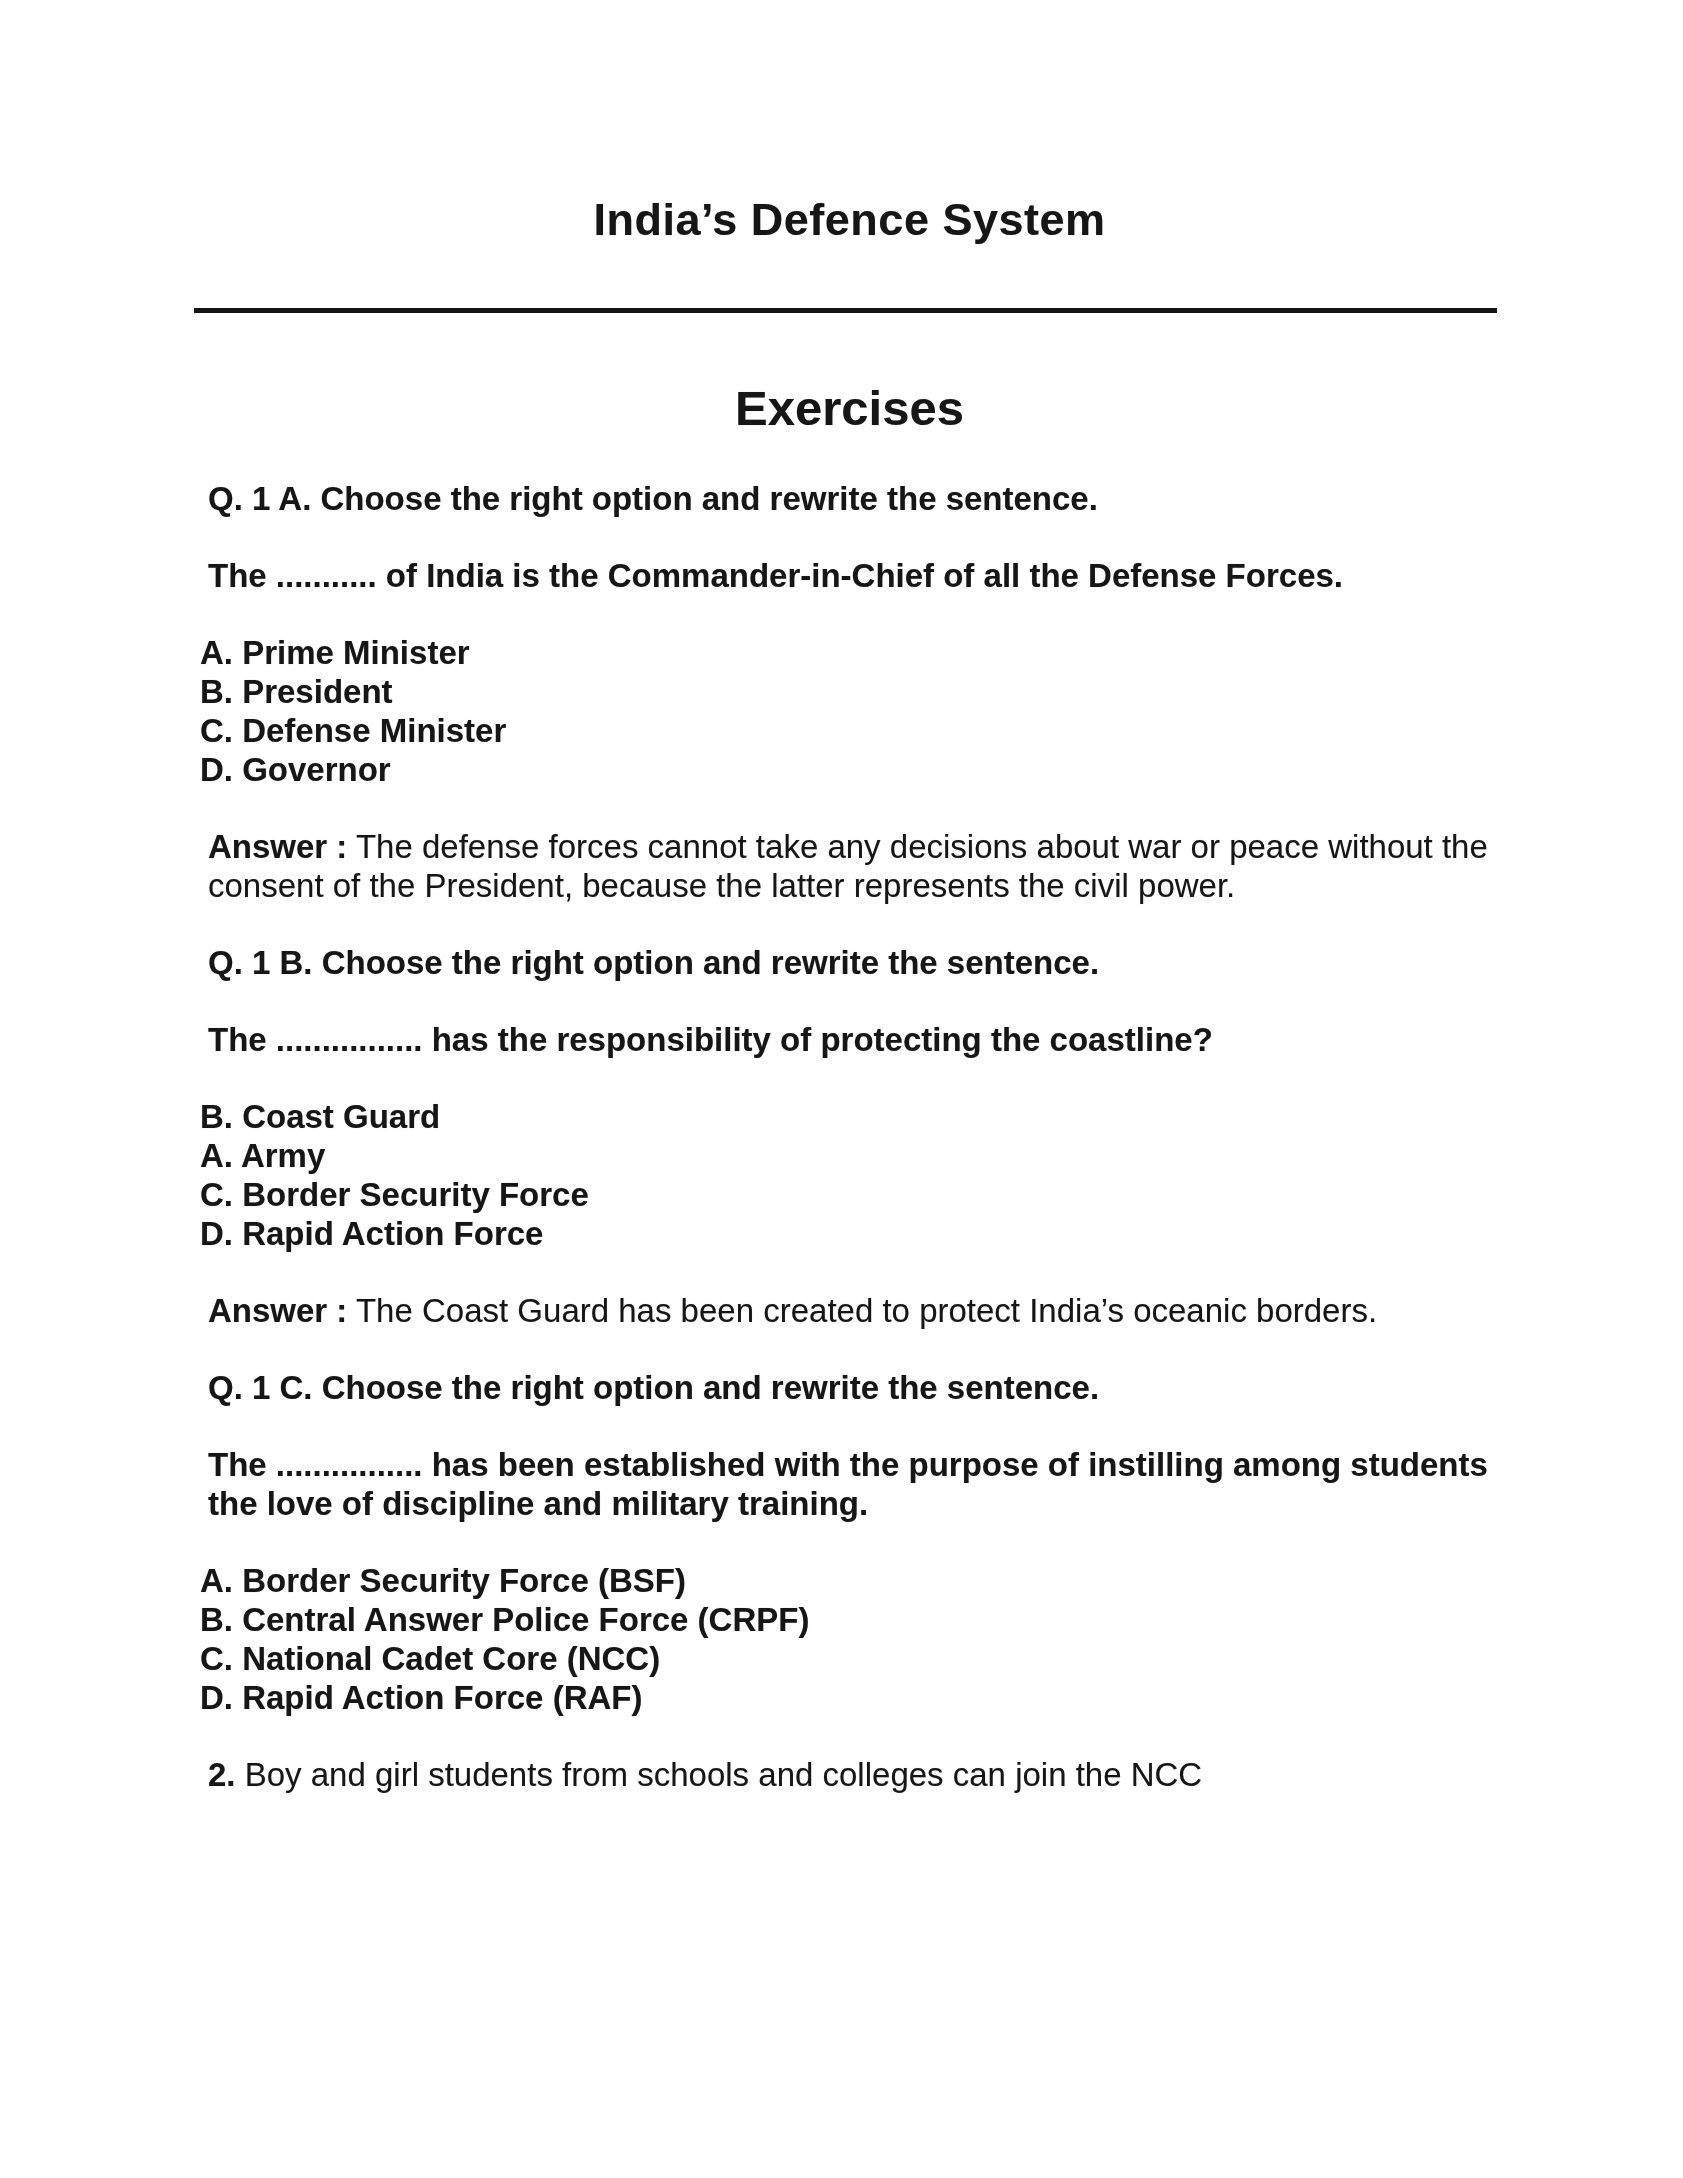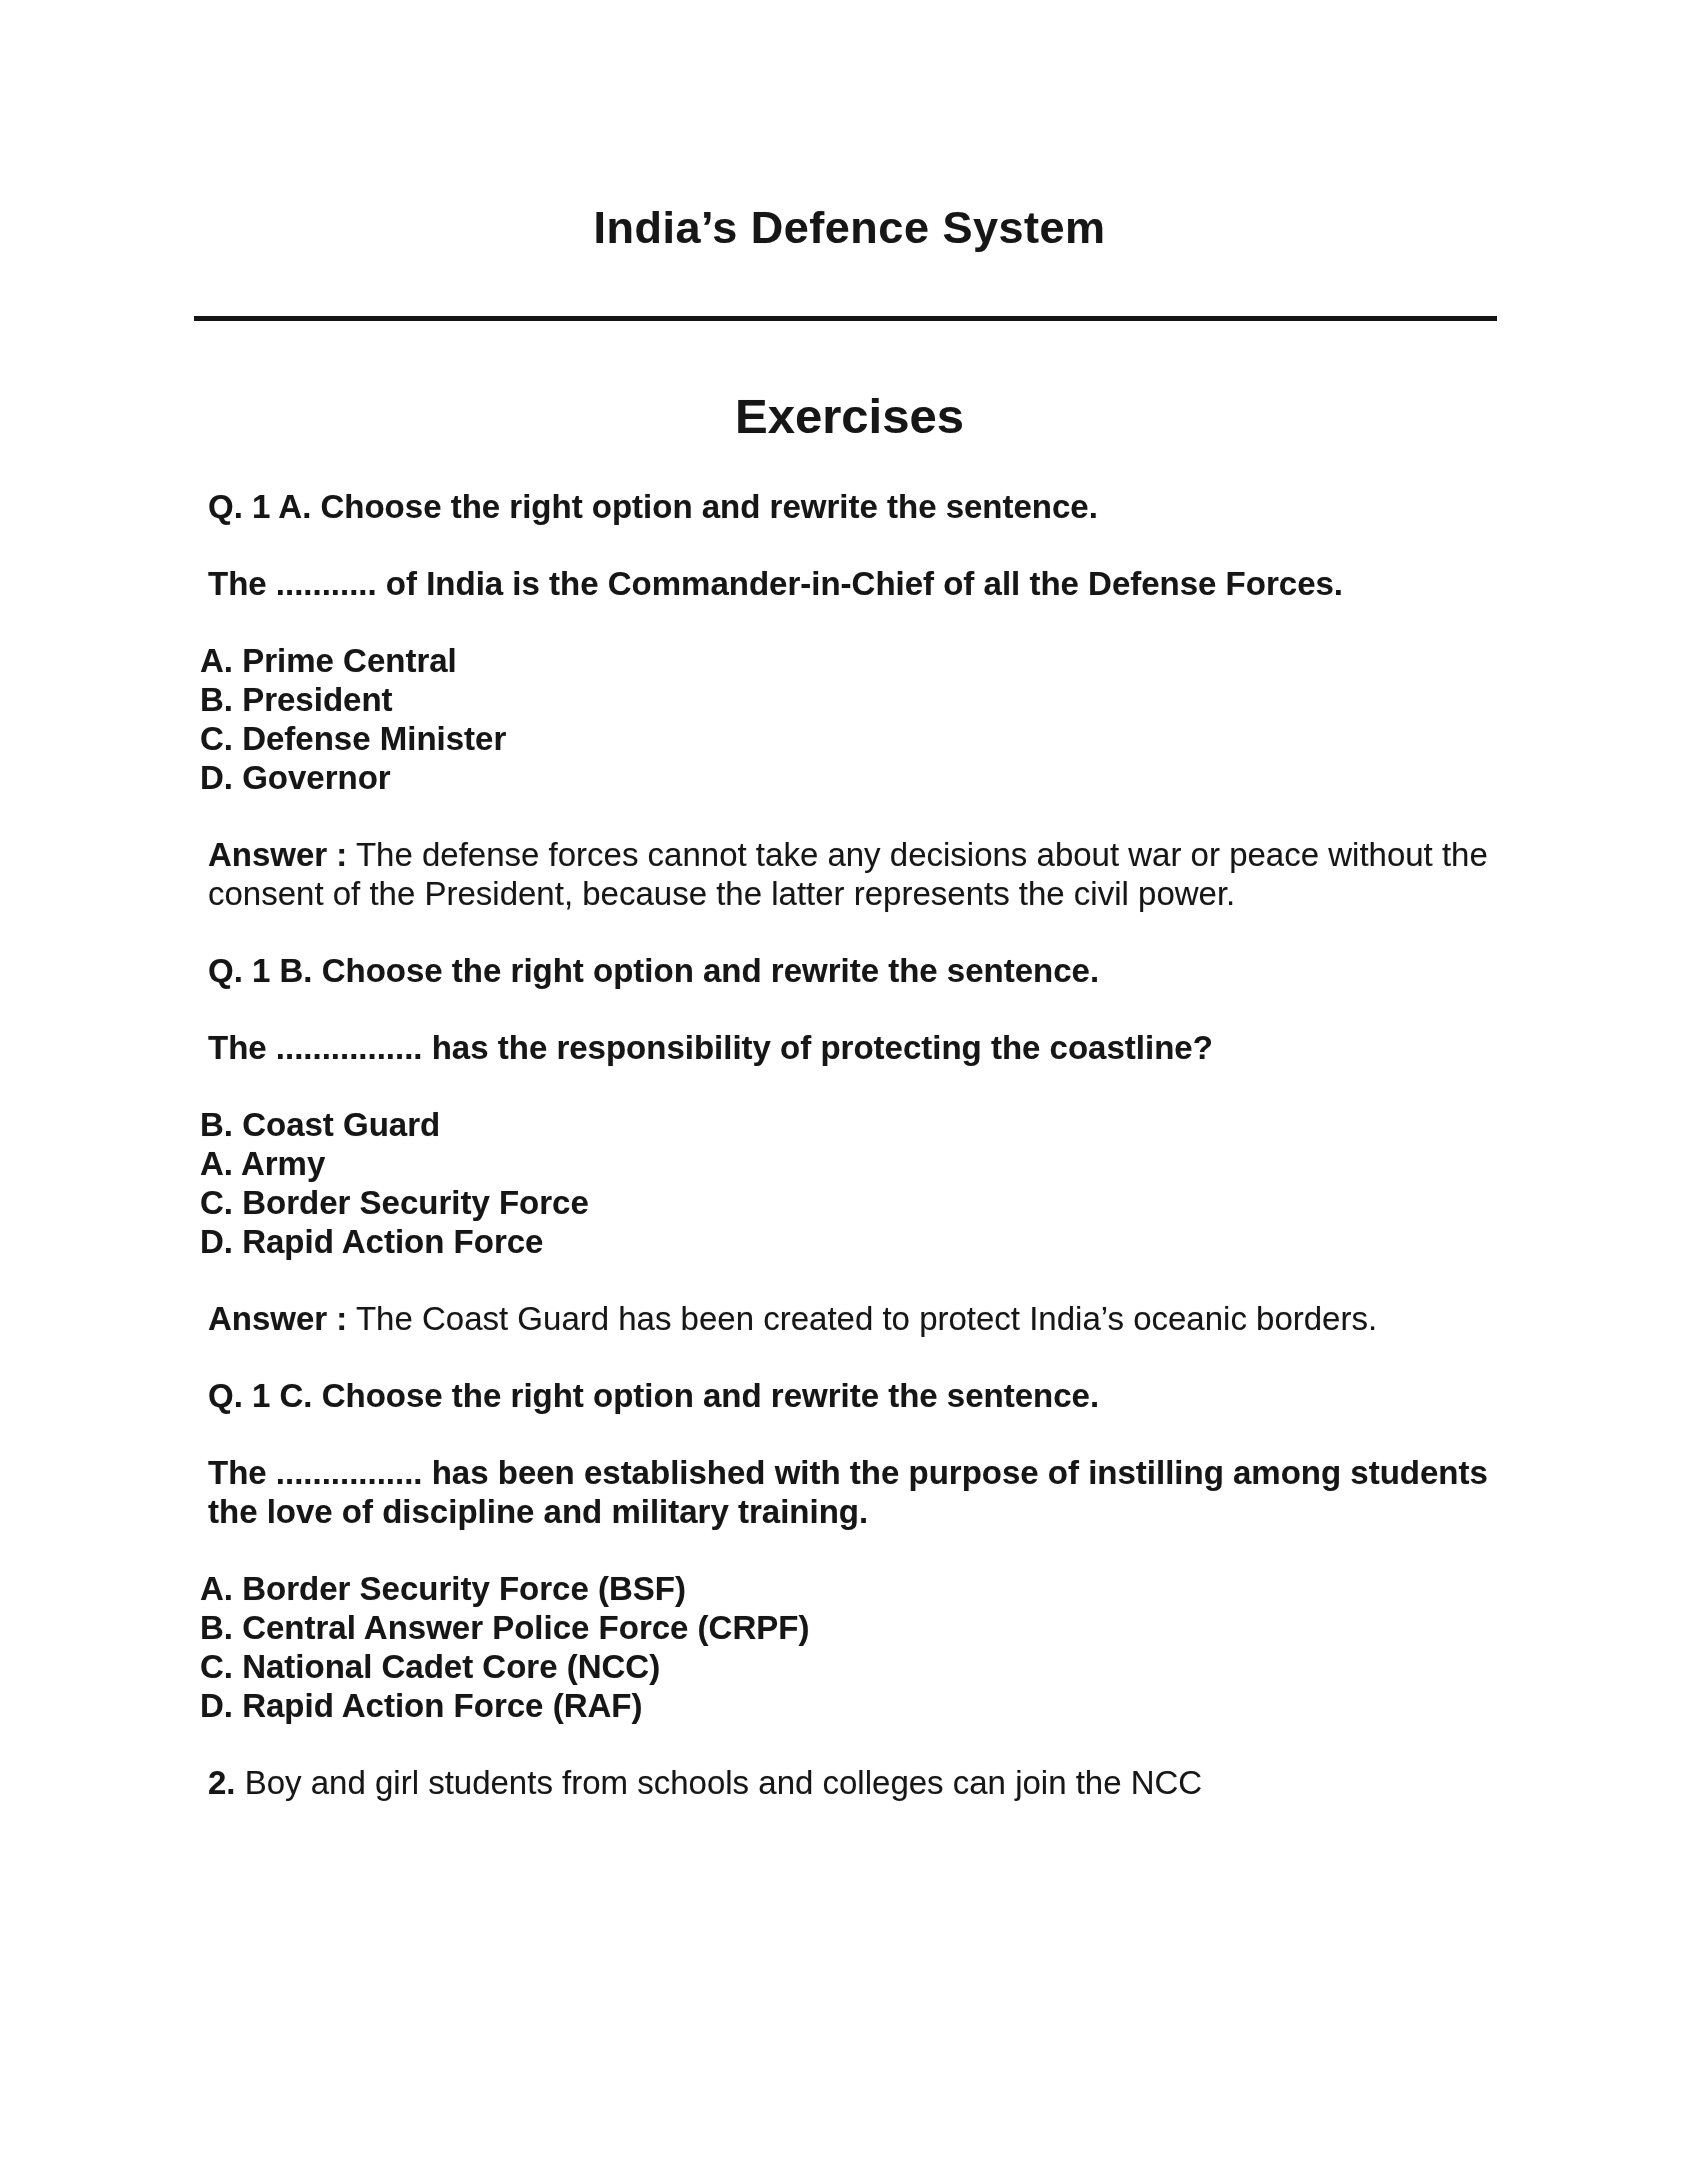--- a/index.html
+++ b/index.html
@@ -13,21 +13,21 @@
     font-family: "Liberation Sans", sans-serif;
     color: #161616;
     -webkit-font-smoothing: antialiased;
   }
   .page {
     width: 1299px;
     margin: 0;
     padding: 0 184px 0 200px;
   }
   .doc-title {
-    margin: 8px;
+    margin: 0;
     padding-top: 194px;
     text-align: center;
     font-size: 45px;
     line-height: 51px;
     font-weight: bold;
     letter-spacing: 0.5px;
     text-shadow: 0 0 1px rgba(0,0,0,0.30);
   }
   .rule {
     border: none;
@@ -62,21 +62,21 @@
   <h1 class="doc-title">India’s Defence System</h1>
 
   <hr class="rule">
 
   <h2 class="section-heading">Exercises</h2>
 
   <section>
     <p class="bold first-block">Q. 1 A. Choose the right option and rewrite the sentence.</p>
     <p class="bold block">The ........... of India is the Commander-in-Chief of all the Defense Forces.</p>
     <div class="options block">
-      <p>A. Prime Central</p>
+      <p>A. Prime Minister</p>
       <p>B. President</p>
       <p>C. Defense Minister</p>
       <p>D. Governor</p>
     </div>
     <p class="block"><span class="bold">Answer :</span> <span>The defense forces cannot take any decisions about war or peace without the consent of the President, because the latter represents the civil power.</span></p>
   </section>
 
   <section>
     <p class="bold block">Q. 1 B. Choose the right option and rewrite the sentence.</p>
     <p class="bold block">The ................ has the responsibility of protecting the coastline?</p>

